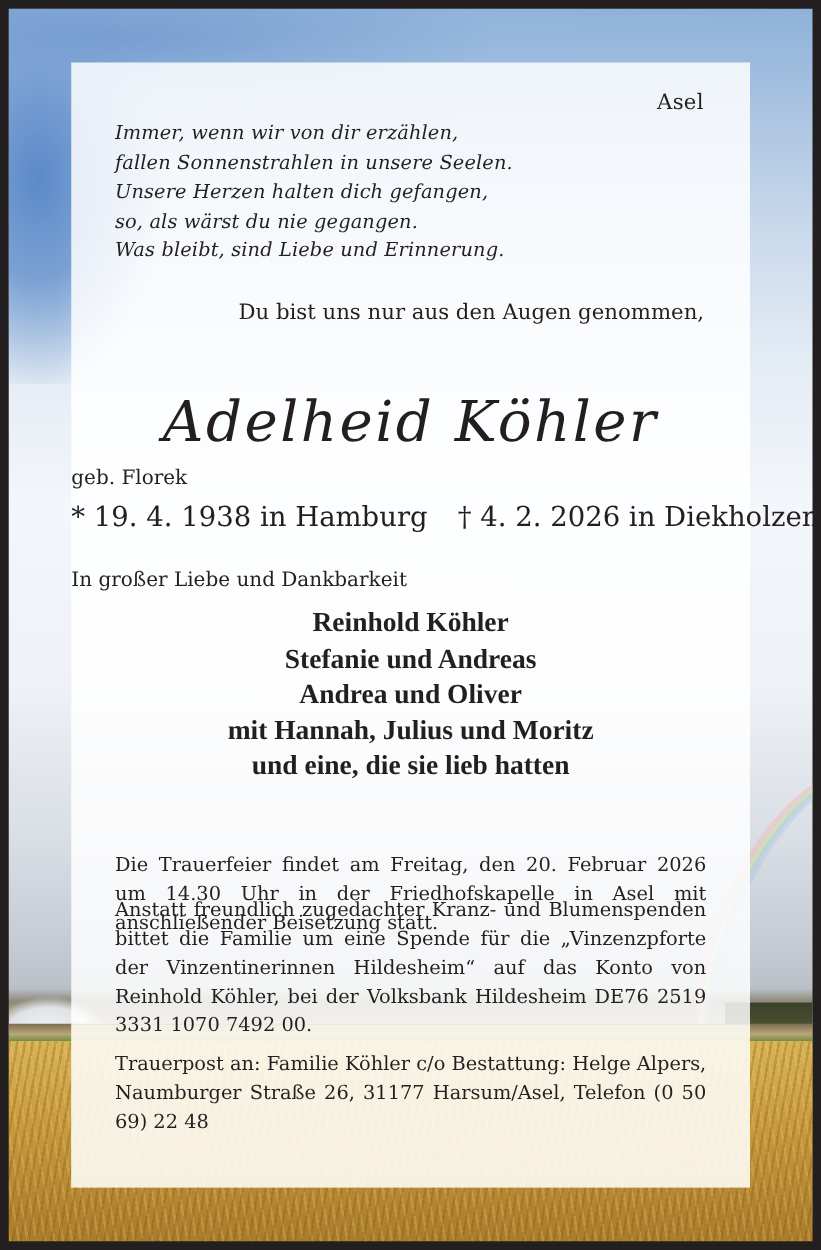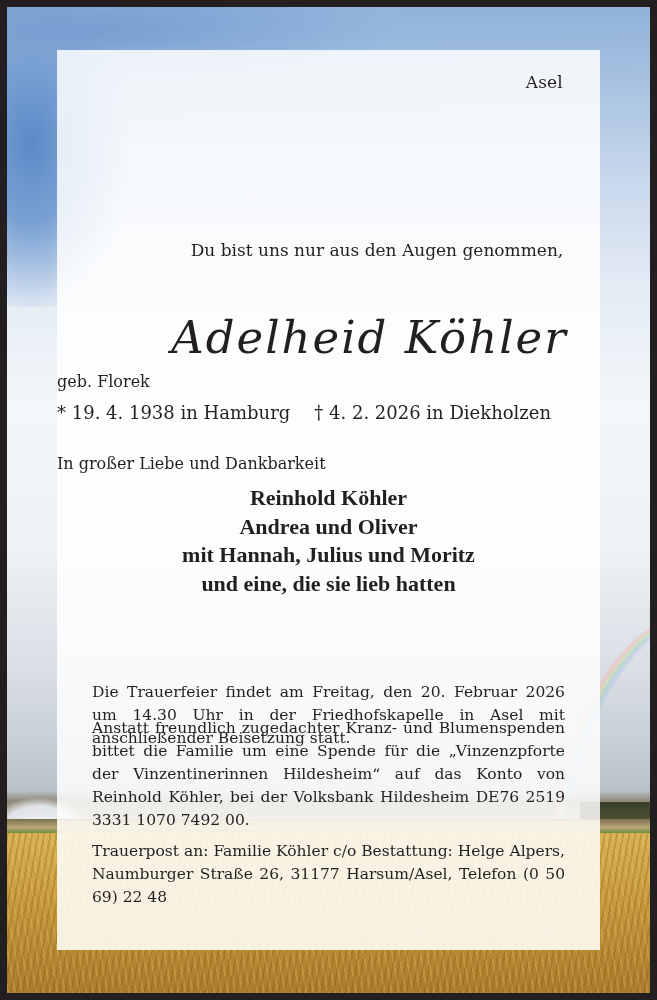--- a/index.html
+++ b/index.html
@@ -75,29 +75,29 @@
     letter-spacing: 0.1px;
   }
   .poem div { white-space: nowrap; }
   .verse {
     position: absolute; left: 0; width: 640px; top: 188px;
     text-align: center; font-size: 17px; line-height: 25px;
   }
   .name {
     position: absolute; left: 0; width: 543px; top: 260px;
     text-align: center; font-style: italic; font-size: 45px; letter-spacing: 2px;
-    font-family: "DejaVu Serif", serif; line-height: 56px; padding-left: 41px;
+    font-family: "DejaVu Serif", serif; line-height: 56px;
   }
   .maiden {
     position: absolute; left: 0; width: 543px; top: 322px;
     text-align: left; font-size: 16px;
   }
   .dates {
     position: absolute; left: 0; width: 543px; top: 352px;
-    text-align: left; font-size: 18px; white-space: nowrap;
+    text-align: left; font-size: 22px; white-space: nowrap;
   }
   .dates .gap { display: inline-block; width: 24px; }
   .intro {
     position: absolute; left: 0; width: 543px; top: 404px;
     text-align: left; font-size: 16px;
   }
   .mourners {
     position: absolute; left: 0; width: 543px; top: 434px;
     text-align: center; font-weight: bold; font-size: 19.5px; line-height: 28.5px;
     font-family: "Liberation Serif", serif; font-size: 22px;
@@ -121,36 +121,44 @@
   <div class="treeline"></div>
   <div class="field-strip"></div>
   <div class="wheat"></div>
 </div>
 
 <div class="panel">
   <div class="lower-tint"></div>
   <div class="content">
     <div class="place">Asel</div>
 
+    <div class="poem">
+      <div>Immer, wenn wir von dir erzählen,</div>
+      <div>fallen Sonnenstrahlen in unsere Seelen.</div>
+      <div>Unsere Herzen halten dich gefangen,</div>
+      <div>so, als wärst du nie gegangen.</div>
+      <div>Was bleibt, sind Liebe und Erinnerung.</div>
+    </div>
 
     <div class="verse">
       <div>Du bist uns nur aus den Augen genommen,</div>
     </div>
 
     <div class="name">Adelheid Köhler</div>
     <div class="maiden">geb. Florek</div>
 
     <div class="dates">
       <span>* 19. 4. 1938 in Hamburg</span><span class="gap"></span><span>† 4. 2. 2026 in Diekholzen</span>
     </div>
 
     <div class="intro">In großer Liebe und Dankbarkeit</div>
 
     <div class="mourners">
       <div>Reinhold Köhler</div>
+      <div>Stefanie und Andreas</div>
       <div>Andrea und Oliver</div>
       <div>mit Hannah, Julius und Moritz</div>
       <div>und eine, die sie lieb hatten</div>
     </div>
 
     <div class="para p1">Die Trauerfeier findet am Freitag, den 20. Februar 2026 um 14.30 Uhr in der Friedhofskapelle in Asel mit anschließender Beisetzung statt.</div>
     <div class="para p2">Anstatt freundlich zugedachter Kranz- und Blumenspenden bittet die Familie um eine Spende für die „Vinzenzpforte der Vinzentinerinnen Hildesheim“ auf das Konto von Reinhold Köhler, bei der Volksbank Hildesheim DE76 2519 3331 1070 7492 00.</div>
     <div class="para p3">Trauerpost an: Familie Köhler c/o Bestattung: Helge Alpers, Naumburger Straße 26, 31177 Harsum/Asel, Telefon (0 50 69) 22 48</div>
   </div>
 </div>

